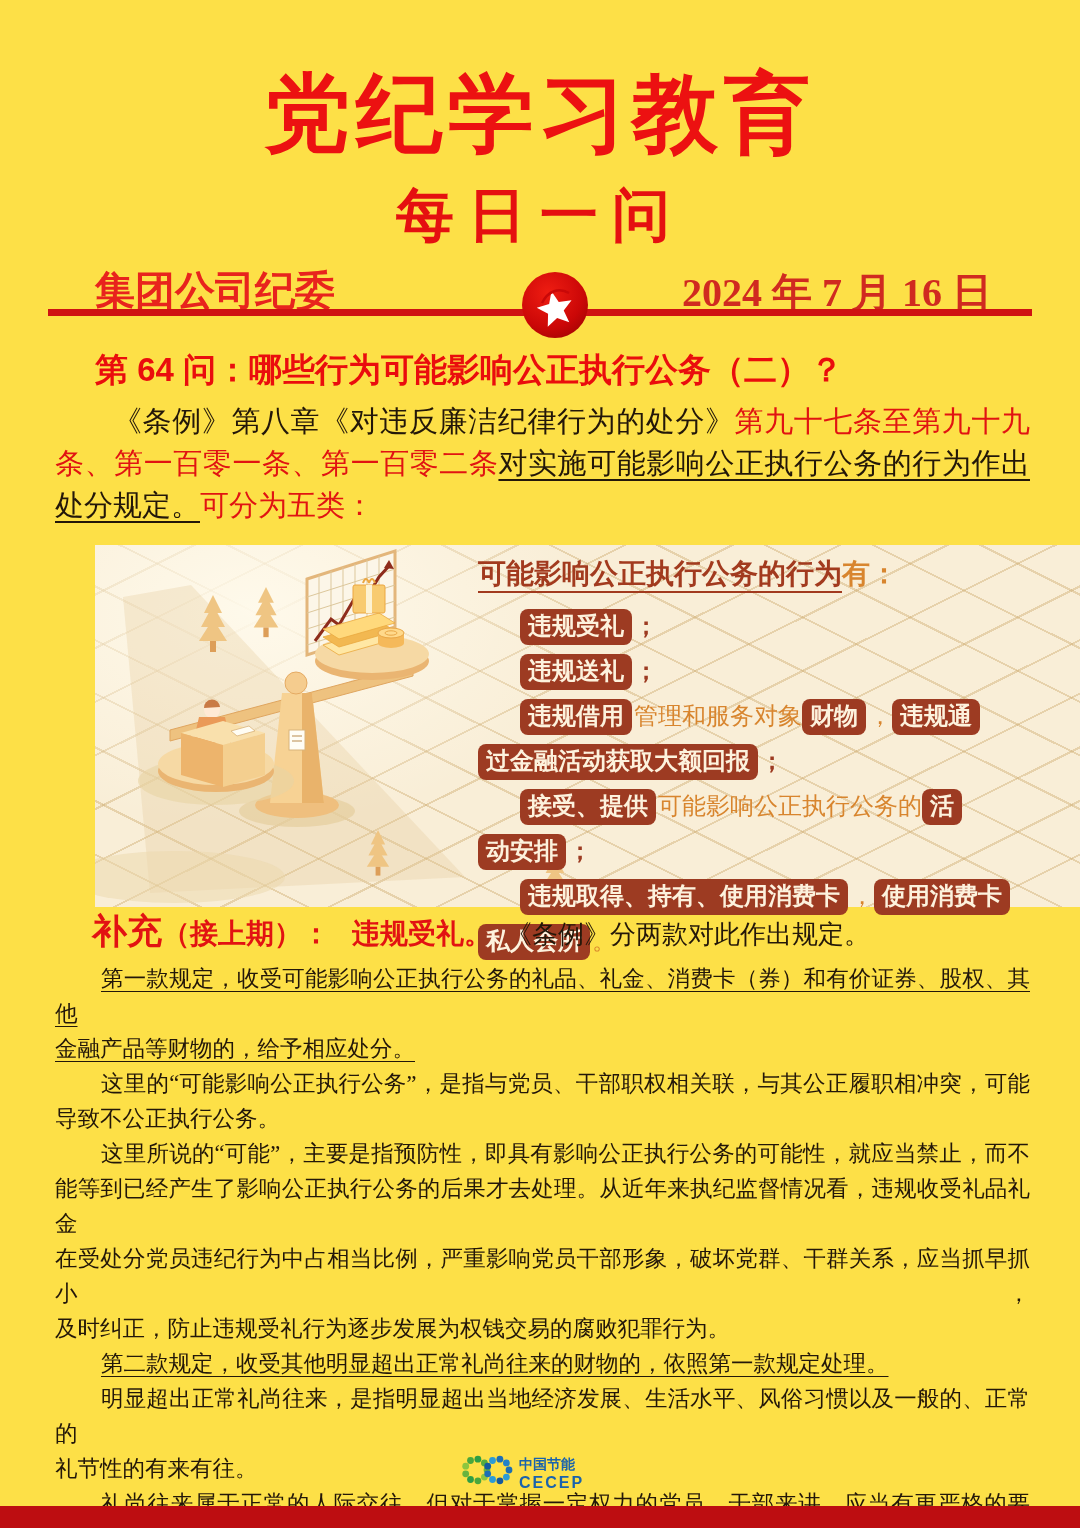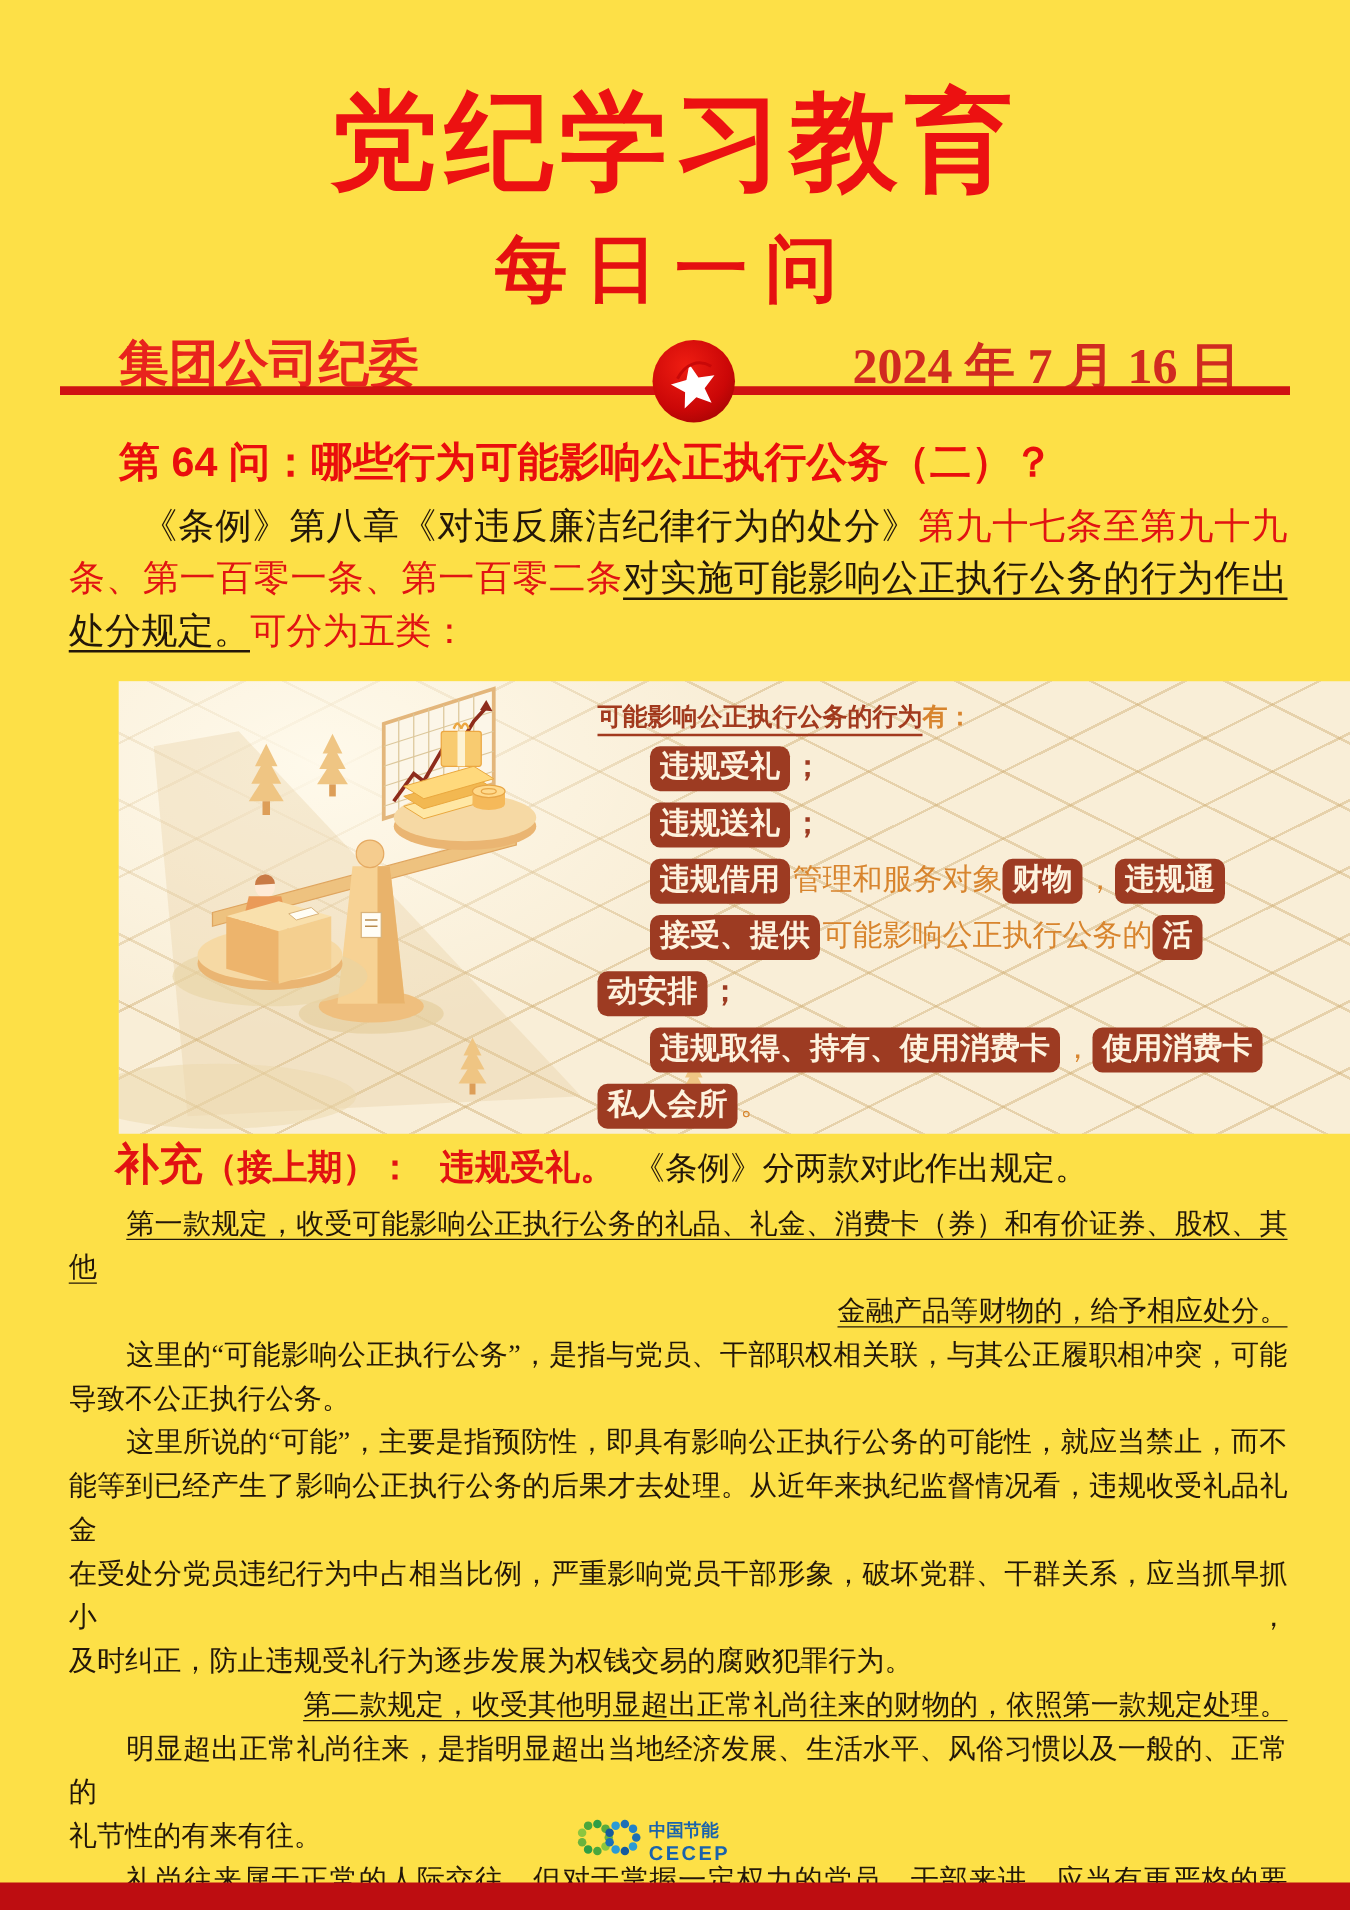--- a/index.html
+++ b/index.html
@@ -23,32 +23,32 @@
   
   .q-line{position:absolute;top:348px;left:95px;width:940px;
     font-family:"Liberation Sans","DejaVu Sans",sans-serif;font-weight:bold;
     font-size:33px;color:#ea0d0d;white-space:nowrap;}
   #intro-lines{position:absolute;top:400px;left:55px;width:975px;}
   .tline{font-size:29px;line-height:42px;white-space:nowrap;}
   .tline.j{text-align:justify;text-align-last:justify;white-space:normal;}
   .tline.ind{text-indent:58px;}
   .sk{color:#231709;}
   .sr{color:#e11312;}
-  .u{text-decoration:underline;text-underline-offset:6px;text-decoration-thickness:1.5px;text-align:right;}
+  .u{text-decoration:underline;text-underline-offset:6px;text-decoration-thickness:1.5px;}
 
   
   .illus-panel{position:absolute;top:545px;left:95px;width:985px;height:362px;
     background-color:#f9eed7;
     background-image:
       radial-gradient(460px 300px at 16% 18%, rgba(255,250,236,.95), rgba(255,250,236,0) 72%),
       repeating-linear-gradient(26.5deg, rgba(205,170,110,0) 0 46px, rgba(205,170,110,.42) 46px 48px),
       repeating-linear-gradient(-26.5deg, rgba(205,170,110,0) 0 46px, rgba(205,170,110,.42) 46px 48px);}
   .scene-svg{position:absolute;left:0;top:0;width:985px;height:362px;}
   .illus-text{position:absolute;left:383px;top:12px;width:585px;}
-  .illus-head{font-size:20px;font-weight:bold;line-height:34px;margin-bottom:6px;white-space:nowrap;}
+  .illus-head{font-size:28px;font-weight:bold;line-height:34px;margin-bottom:18px;white-space:nowrap;}
   .ih-main{color:#a23a1e;border-bottom:2px solid #a23a1e;padding-bottom:2px;}
   .ih-suffix{color:#d8852e;}
   .irow{font-size:24px;line-height:30px;margin-bottom:9px;white-space:nowrap;}
   .irow.iind{padding-left:42px;}
   .badge{display:inline-block;background:#9d3b22;color:#fdf2dd;border-radius:8px;
     padding:2px 8px 4px;margin-right:2px;font-weight:bold;}
   .otext{color:#d8852e;font-weight:normal;}
   .ipunct{color:#9d3b22;font-weight:bold;}
 
   
@@ -199,20 +199,21 @@
     </svg>
 
     <div class="illus-text">
       <div class="illus-head">
         <span class="ih-main">可能影响公正执行公务的行为</span><span class="ih-suffix">有：</span>
       </div>
       <div id="illus-items">
           <div class="irow iind"><span class="badge">违规受礼</span><span class="ipunct">；</span></div>
           <div class="irow iind"><span class="badge">违规送礼</span><span class="ipunct">；</span></div>
           <div class="irow iind"><span class="badge">违规借用</span><span class="otext">管理和服务对象</span><span class="badge">财物</span><span class="otext">，</span><span class="badge">违规通</span></div>
+          <div class="irow"><span class="badge">过金融活动获取大额回报</span><span class="ipunct">；</span></div>
           <div class="irow iind"><span class="badge">接受、提供</span><span class="otext">可能影响公正执行公务的</span><span class="badge">活</span></div>
           <div class="irow"><span class="badge">动安排</span><span class="ipunct">；</span></div>
           <div class="irow iind"><span class="badge">违规取得、持有、使用消费卡</span><span class="otext">，</span><span class="badge">使用消费卡</span></div>
           <div class="irow"><span class="badge">私人会所</span><span class="otext">。</span></div>
         </div>
     </div>
   </div>
 
   <div class="supp-row">
     <span class="supp-label">补充</span>

